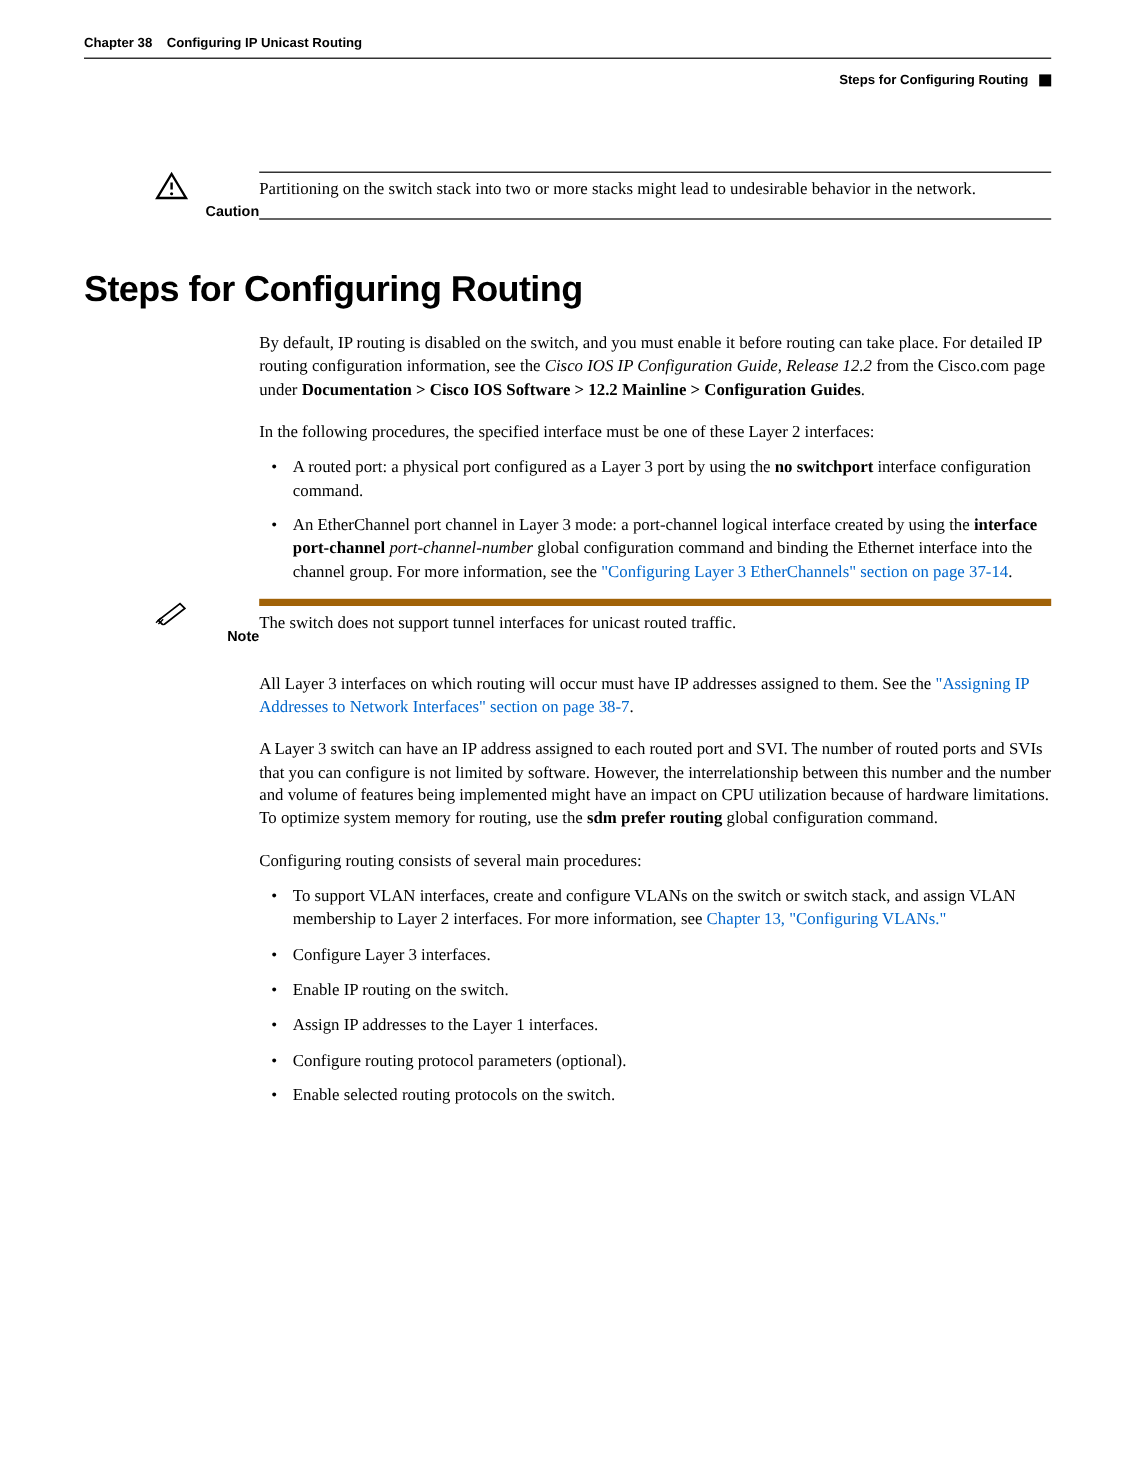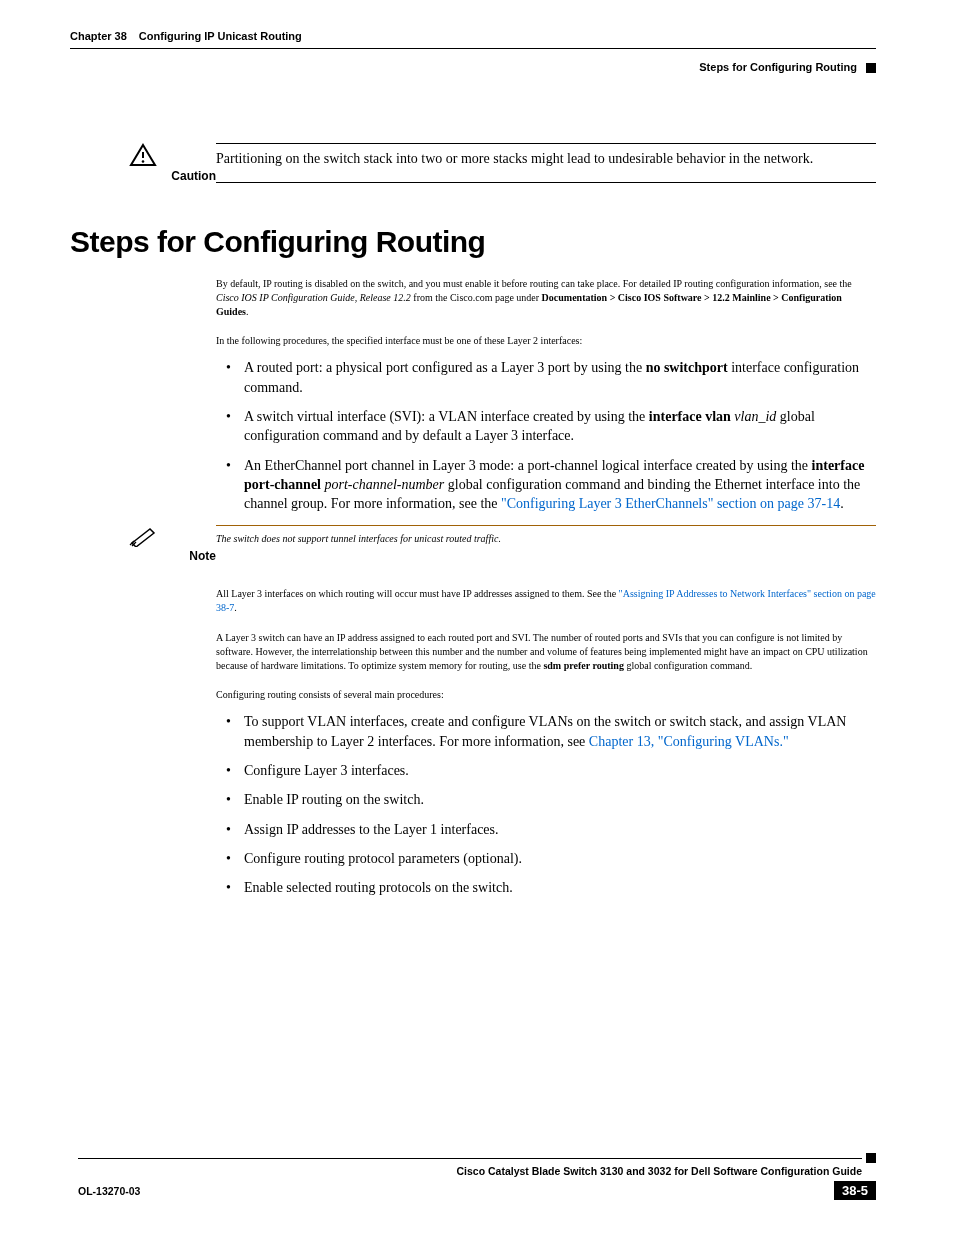--- a/index.html
+++ b/index.html
@@ -66,35 +66,34 @@
   .callout-body {
     flex: 1;
     font-size: 14px;
     line-height: 1.35;
     border-top: 1px solid #000;
     border-bottom: 1px solid #000;
     padding: 6px 0 6px 0;
   }
   .note-body {
     flex: 1;
-    font-size: 10px;
+    font-size: 14px;
     line-height: 1.35;
-    border-top: 1px solid #a16207;
+    border-top: 6px solid #a16207;
     padding: 6px 0 2px 0;
-    font-style: italic;
   }
   h1.section-heading {
     font-family: Arial, Helvetica, sans-serif;
     font-weight: bold;
     font-size: 30px;
     margin: 42px 0 18px 0;
     letter-spacing: -0.5px;
   }
   .body-para {
-    font-size: 10px;
+    font-size: 14px;
     line-height: 1.38;
     margin: 16px 0 10px 0;
   }
   .italic { font-style: italic; }
   .bold { font-weight: bold; }
   .link { color: #0066cc; }
   ul.bullets {
     list-style: none;
     padding: 0;
     margin: 0 0 8px 0;
@@ -197,23 +196,20 @@
       <span>By default, IP routing is disabled on the switch, and you must enable it before routing can take place. For detailed IP routing configuration information, see the </span><span class="italic">Cisco IOS IP Configuration Guide, Release 12.2</span><span> from the Cisco.com page under </span><span class="bold">Documentation &gt; Cisco IOS Software &gt; 12.2 Mainline &gt; Configuration Guides</span><span>.</span>
     </p>
 
     <p class="body-para">In the following procedures, the specified interface must be one of these Layer 2 interfaces:</p>
 
     <ul class="bullets">
       <li>
         <span>A routed port: a physical port configured as a Layer 3 port by using the </span><span class="bold">no switchport</span><span> interface configuration command.</span>
       </li>
       <li>
-        <span>A switch virtual interface (SVI): a VLAN interface created by using the </span><span class="bold">interface vlan</span><span> </span><span class="italic">vlan_id</span><span> global configuration command and by default a Layer 3 interface.</span>
-      </li>
-      <li>
         <span>An EtherChannel port channel in Layer 3 mode: a port-channel logical interface created by using the </span><span class="bold">interface port-channel</span><span> </span><span class="italic">port-channel-number</span><span> global configuration command and binding the Ethernet interface into the channel group. For more information, see the </span><span class="link">"Configuring Layer 3 EtherChannels" section on page 37-14</span><span>.</span>
       </li>
     </ul>
   </div>
 
   <div class="callout" style="margin-top:12px;">
     <div class="callout-label-col">
       <span class="note-icon">
         <svg width="30" height="22" viewBox="0 0 30 22">
           <path d="M4 18 L22 4 L26 8 L8 22 Z" fill="none" stroke="#000" stroke-width="1.5"></path>
@@ -242,25 +238,14 @@
         <span>To support VLAN interfaces, create and configure VLANs on the switch or switch stack, and assign VLAN membership to Layer 2 interfaces. For more information, see </span><span class="link">Chapter 13, "Configuring VLANs."</span>
       </li>
       <li>Configure Layer 3 interfaces.</li>
       <li>Enable IP routing on the switch.</li>
       <li>Assign IP addresses to the Layer 1 interfaces.</li>
       <li>Configure routing protocol parameters (optional).</li>
       <li>Enable selected routing protocols on the switch.</li>
     </ul>
   </div>
 
-  <div class="footer">
-    <div class="footer-rule-row">
-      <div class="footer-rule"></div>
-      <div class="footer-square"></div>
-    </div>
-    <div class="footer-title">Cisco Catalyst Blade Switch 3130 and 3032 for Dell Software Configuration Guide</div>
-    <div class="footer-bottom">
-      <span class="doc-id">OL-13270-03</span>
-      <span class="page-num-box">38-5</span>
-    </div>
-  </div>
 
 </div>
 
 </body></html>

